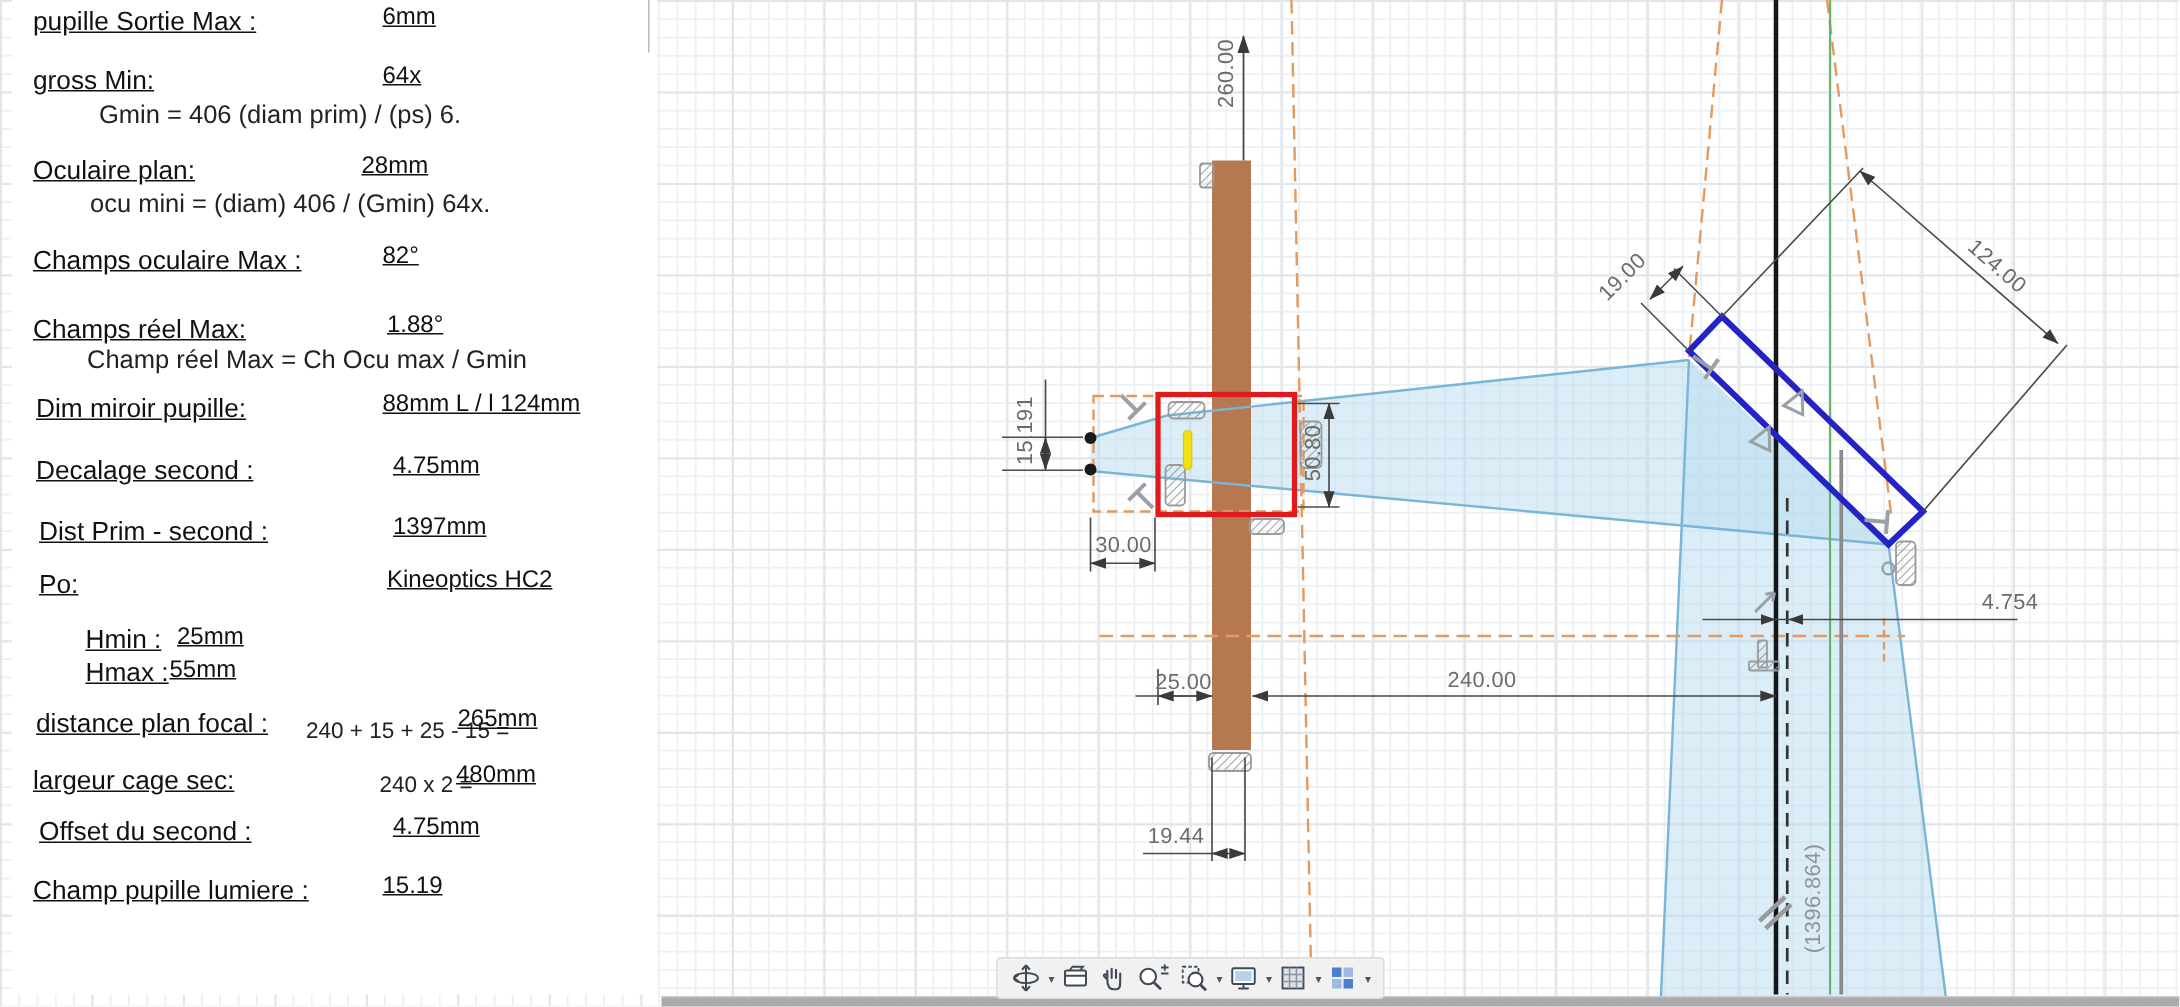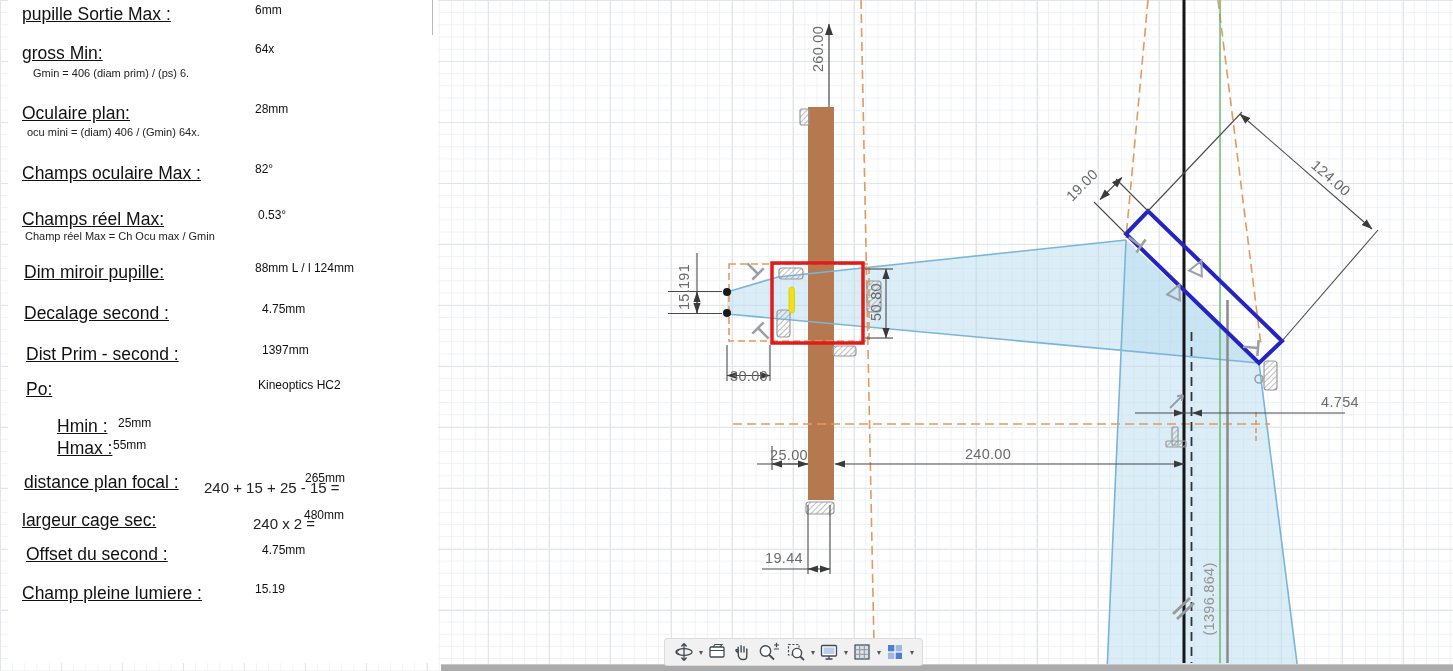--- a/index.html
+++ b/index.html
@@ -17,22 +17,22 @@
       linear-gradient(#eef1f4 1px,transparent 1px),
       linear-gradient(90deg,#eef1f4 1px,transparent 1px);
     background-size:61px 61px,61px 61px,12.2px 12.2px,12.2px 12.2px;
   }
   #drawing-svg{position:absolute;left:0;top:0;}
   
   #panel{
     position:absolute;left:8px;top:0;width:430px;height:663px;background:#fff;
   }
   .lbl{position:absolute;font-size:17.5px;color:#111;text-decoration:underline;white-space:nowrap;}
-  .val{position:absolute;font-size:12px;color:#111;white-space:nowrap;}
-  .sub{position:absolute;font-size:11px;color:#222;white-space:nowrap;}
+  .val{position:absolute;font-size:16px;color:#111;white-space:nowrap;text-decoration:underline;}
+  .sub{position:absolute;font-size:17px;color:#222;white-space:nowrap;margin-left:33px;}
   .frm{position:absolute;font-size:15px;color:#222;white-space:nowrap;}
   
   .dim{
     position:absolute;width:84px;text-align:center;font-size:14.5px;color:#6b6b6b;
     white-space:nowrap;letter-spacing:.3px;
   }
   .dim.gray{color:#949494;}
   
   #bottom-strip{
     position:absolute;left:441px;top:664px;width:1012px;height:7px;
@@ -158,48 +158,48 @@
       <path d="M1184,413 l-10,-3.5 l0,7 z M1192,413 l10,-3.5 l0,7 z" fill="#3a3a3a" stroke="none"></path>
     </g>
 
     <circle cx="727" cy="292" r="4" fill="#1a1a1a"></circle>
     <circle cx="727" cy="313" r="4" fill="#1a1a1a"></circle>
     <rect x="789" y="287" width="5.5" height="26" rx="2.7" fill="#f2e013" stroke="#d8ca10" stroke-width="0.8"></rect>
   </svg>
 
   <span class="dim" style="left:776px;top:41px;transform:rotate(-90deg);">260.00</span>
   <span class="dim" style="left:642px;top:279px;transform:rotate(-90deg);">15.191</span>
-  <span class="dim" style="left:707px;top:356px;margin-top:12px;">30.00</span>
+  <span class="dim" style="left:707px;top:356px;">30.00</span>
   <span class="dim" style="left:834px;top:294px;transform:rotate(-90deg);">50.80</span>
   <span class="dim" style="left:747px;top:447px;">25.00</span>
   <span class="dim" style="left:946px;top:446px;">240.00</span>
   <span class="dim" style="left:742px;top:550px;">19.44</span>
   <span class="dim" style="left:1040px;top:177px;transform:rotate(-45deg);">19.00</span>
   <span class="dim" style="left:1289px;top:170px;transform:rotate(41deg);">124.00</span>
   <span class="dim" style="left:1298px;top:394px;">4.754</span>
   <span class="dim gray" style="left:1167px;top:591px;transform:rotate(-90deg);">(1396.864)</span>
 </div>
 
 <div id="panel">
   <div class="lbl" style="left:14px;top:4px">pupille Sortie Max :</div>
   <div class="val" style="left:247px;top:3px">6mm</div>
 
   <div class="lbl" style="left:14px;top:43px">gross Min:</div>
   <div class="val" style="left:247px;top:42px">64x</div>
   <div class="sub" style="left:25px;top:67px">Gmin = 406 (diam prim) / (ps) 6.</div>
 
   <div class="lbl" style="left:14px;top:103px">Oculaire plan:</div>
-  <div class="val" style="left:247px;top:102px">28mm</div>
+  <div class="val" style="left:233px;top:102px">28mm</div>
   <div class="sub" style="left:19px;top:126px">ocu mini = (diam) 406 / (Gmin) 64x.</div>
 
   <div class="lbl" style="left:14px;top:163px">Champs oculaire Max :</div>
   <div class="val" style="left:247px;top:162px">82°</div>
 
   <div class="lbl" style="left:14px;top:209px">Champs réel Max:</div>
-  <div class="val" style="left:250px;top:208px">0.53°</div>
+  <div class="val" style="left:250px;top:208px">1.88°</div>
   <div class="sub" style="left:17px;top:230px">Champ réel Max = Ch Ocu max / Gmin</div>
 
   <div class="lbl" style="left:16px;top:262px">Dim miroir pupille:</div>
   <div class="val" style="left:247px;top:261px">88mm L / l 124mm</div>
 
   <div class="lbl" style="left:16px;top:303px">Decalage second :</div>
   <div class="val" style="left:254px;top:302px">4.75mm</div>
 
   <div class="lbl" style="left:18px;top:344px">Dist Prim - second :</div>
   <div class="val" style="left:254px;top:343px">1397mm</div>
@@ -216,21 +216,21 @@
   <div class="frm" style="left:196px;top:479px">240 + 15 + 25 - 15 =</div>
   <div class="val" style="left:297px;top:471px">265mm</div>
 
   <div class="lbl" style="left:14px;top:510px">largeur cage sec:</div>
   <div class="frm" style="left:245px;top:515px">240 x 2 =</div>
   <div class="val" style="left:296px;top:508px">480mm</div>
 
   <div class="lbl" style="left:18px;top:544px">Offset du second :</div>
   <div class="val" style="left:254px;top:543px">4.75mm</div>
 
-  <div class="lbl" style="left:14px;top:583px">Champ  pleine lumiere :</div>
+  <div class="lbl" style="left:14px;top:583px">Champ  pupille lumiere :</div>
   <div class="val" style="left:247px;top:582px">15.19</div>
 </div>
 <div style="position:absolute;left:432px;top:0;width:1px;height:35px;background:#b9b9b9;"></div>
 
 <div id="bottom-strip"></div>
 
 <div id="nav-toolbar">
   <span class="tool">
     <svg width="20" height="20" viewBox="0 0 20 20">
       <ellipse cx="10" cy="10" rx="8" ry="3.4" fill="none" stroke="#3f4a55" stroke-width="1.3"></ellipse>

